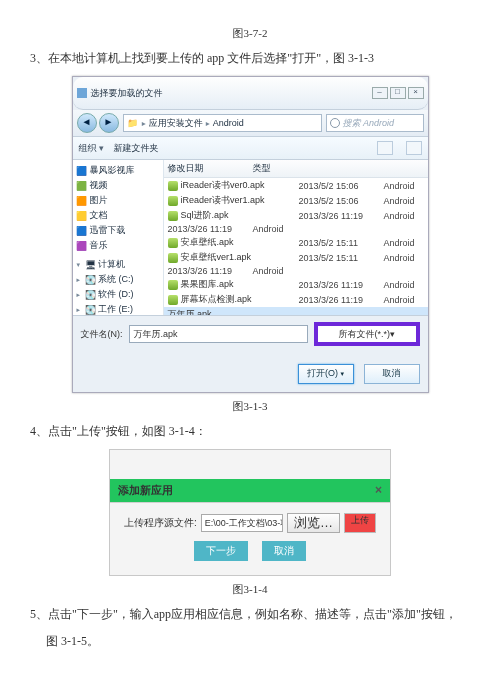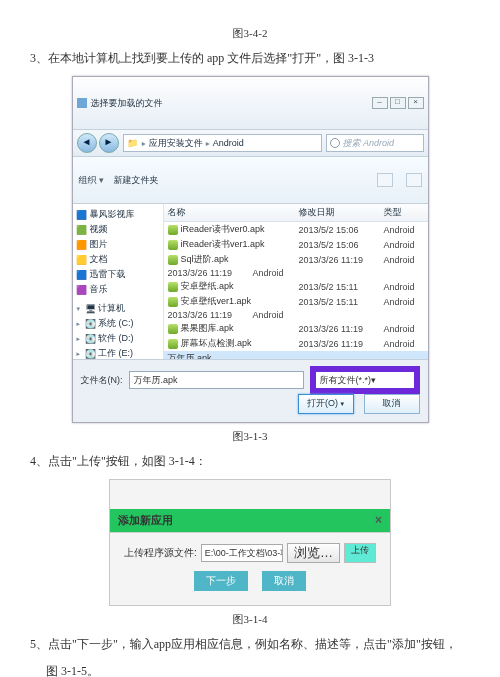--- a/index.html
+++ b/index.html
@@ -35,22 +35,23 @@
     background: #eaf0f6;
     font-family: "Microsoft YaHei", "SimSun", sans-serif;
     font-size: 9px;
     box-shadow: 0 0 2px rgba(0,0,0,.3);
   }
   .titlebar {
     background: linear-gradient(#fefefe,#e6eef6);
     border-bottom: 1px solid #c4d0dc;
     display: flex;
     align-items: center;
-    padding: 18px 4px;
+    padding: 8px 4px;
     height: 16px;
+    border-radius: 10px;
   }
   .titlebar .icon-box {
     width: 10px; height: 10px;
     background: #6ea6d8;
     margin-right: 4px;
   }
   .titlebar .title-text { flex: 1; color:#234; font-size:9px;}
   .win-btns { display:flex; gap:2px; }
   .win-btn { width:14px; height:10px; border:1px solid #9aa; background:#eef3f8; font-size:8px; text-align:center; line-height:8px; color:#456;}
 
@@ -60,21 +61,21 @@
     border-bottom:1px solid #c4d0dc;
   }
   .nav-arrows { display:flex; gap:2px; }
   .nav-arrow { width:18px; height:18px; border-radius:50%; background:linear-gradient(#cfe8fb,#89b9e0); border:1px solid #7aa; font-size:10px; text-align:center; line-height:16px; color:#024;}
   .crumb { flex:1; display:flex; align-items:center; background:#fff; border:1px solid #abc; height:16px; padding:0 4px; gap:3px; }
   .crumb span { font-size:9px; color:#234;}
   .crumb .sep { color:#789; font-size:8px;}
   .searchbox { width:90px; height:16px; background:#fff; border:1px solid #abc; display:flex; align-items:center; padding:0 3px; color:#9ab; font-size:9px; font-style:italic;}
   .searchbox::before{content:"";width:8px;height:8px;border:1px solid #89a;border-radius:50%;margin-right:3px;}
 
-  .toolbar { display:flex; align-items:center; padding:16px 6px; background:linear-gradient(#f6fbff,#e8f1f8); border-bottom:1px solid #c4d0dc; font-size:9px; color:#234; gap:10px;}
+  .toolbar { display:flex; align-items:center; padding:4px 6px; background:linear-gradient(#f6fbff,#e8f1f8); border-bottom:1px solid #c4d0dc; font-size:9px; color:#234; gap:10px;}
   .toolbar .menu { cursor:default; }
   .toolbar .dd::after{content:" ▾"; color:#567;}
   .toolbar .spacer{flex:1;}
   .toolbar .tbtn{width:14px;height:12px;border:1px solid #bcd;background:#f2f7fb;margin-left:3px;}
 
   .body-area { display:flex; height:155px; background:#fff;}
   .sidebar { width:90px; border-right:1px solid #dde6ee; overflow:hidden; padding:3px 0;}
   .side-item { display:flex; align-items:center; gap:3px; padding:1px 4px; font-size:9px; color:#234;}
   .side-item .si-icon{width:10px;height:10px;display:inline-block;}
   .ic-tri::before{content:"▸"; font-size:7px; color:#789; margin-right:2px;}
@@ -87,49 +88,49 @@
   .fl-head .col-date{width:85px;}
   .fl-head .col-type{width:40px;}
   .fl-row { display:flex; padding:1px 4px; align-items:center;}
   .fl-row .col-name{flex:1; display:flex; align-items:center; gap:3px;}
   .fl-row .col-date{width:85px; color:#444;}
   .fl-row .col-type{width:40px; color:#444;}
   .fl-row.selected{ background:#cfe6fb;}
   .fl-icon{width:10px;height:10px;background:linear-gradient(#b6e06a,#6fa82a);border-radius:2px;display:inline-block;}
 
   .footer { padding:6px 8px 8px 8px; background:#eaf0f6; border-top:1px solid #c4d0dc;}
-  .fname-row { display:flex; align-items:center; gap:6px; margin-bottom:0;}
+  .fname-row { display:flex; align-items:center; gap:6px; margin-bottom:18px;}
   .fname-row label{font-size:9px;}
   .fname-row .fname-input{flex:1; height:16px; border:1px solid #9ab; background:#fff; padding:0 4px; font-size:9px; display:flex; align-items:center;}
-  .fname-row .filter{width:90px; height:16px; border:6px solid #6d28d9; background:#fff; font-size:9px; display:flex; align-items:center; padding:0 4px; justify-content:flex-start;}
+  .fname-row .filter{width:90px; height:16px; border:4px solid #6d28d9; background:#fff; font-size:9px; display:flex; align-items:center; padding:0 4px; justify-content:center;}
   .btn-row { display:flex; justify-content:flex-end; gap:10px;}
   .dlg-btn { width:54px; height:18px; border:1px solid #8bb3d6; background:linear-gradient(#fefefe,#dfeffb); font-size:9px; color:#134; text-align:center; line-height:16px;}
   .dlg-btn.primary{border:1px solid #3a90d8; box-shadow:0 0 2px #5faee6;}
 
   
   .upload-box {
     width:280px; margin:6px auto; border:1px solid #c8c8c8; background:#f4f4f4;
     font-family:"Microsoft YaHei","SimSun",sans-serif;
   }
   .upload-title { display:flex; justify-content:space-between; align-items:flex-start; border-bottom:1px solid #d0d0d0; padding:4px 8px; font-size:11px; font-weight:bold; background:#22c55e;margin-top:29px;}
   .upload-close{font-size:12px; color:#555; cursor:default;}
   .upload-body{ padding:10px 14px 14px 14px; font-size:10px; color:#333;}
   .ub-row{ display:flex; align-items:center; gap:4px; margin-bottom:8px;}
   .ub-label{white-space:nowrap;}
   .ub-input{flex:1; height:16px; border:1px solid #aaa; background:#fff; padding:0 3px; font-size:9px; display:flex; align-items:center; overflow:hidden; white-space:nowrap;}
   .ub-browse{height:18px; padding:0 6px; border:1px solid #aaa; background:linear-gradient(#fefefe,#e6e6e6); font-size:13px;}
-  .ub-upload{height:18px; padding:0 6px; background:#5eead4; border:1px solid #bbb; font-size:9px;}
+  .ub-upload{height:18px; padding:0 6px; background:#ef4444; border:1px solid #bbb; font-size:9px;}
   .ub-file{font-size:9px; margin-bottom:10px;}
   .ub-btns{display:flex; justify-content:center; gap:14px;}
   .ub-btn{height:20px; padding:0 12px; background:#4fb6c7; color:#fff; font-size:10px; border:none;}
 </style>
 </head>
 <body>
 
-<div class="caption">图3-4-2</div>
+<div class="caption">图3-7-2</div>
 
 <div class="para">3、在本地计算机上找到要上传的 app 文件后选择"打开"，图 3-1-3</div>
 
 <div class="dialog">
   <div class="titlebar">
     <span class="icon-box"></span>
     <span class="title-text">选择要加载的文件</span>
     <div class="win-btns">
       <div class="win-btn">–</div>
       <div class="win-btn">□</div>
@@ -200,21 +201,20 @@
         </div>
       <div class="side-item ic-tri">
           <span class="si-icon">💽</span>
           <span>工作 (E:)</span>
         </div>
 
     </div>
 
     <div class="filelist">
       <div class="fl-head">
-        <div class="col-name">名称</div>
         <div class="col-date">修改日期</div>
         <div class="col-type">类型</div>
       </div>
       <div id="file-rows">
           <div class="fl-row">
             <div class="col-name">
               <span class="fl-icon"></span>
               <span>iReader读书ver0.apk</span>
             </div>
             <div class="col-date">2013/5/2 15:06</div>

